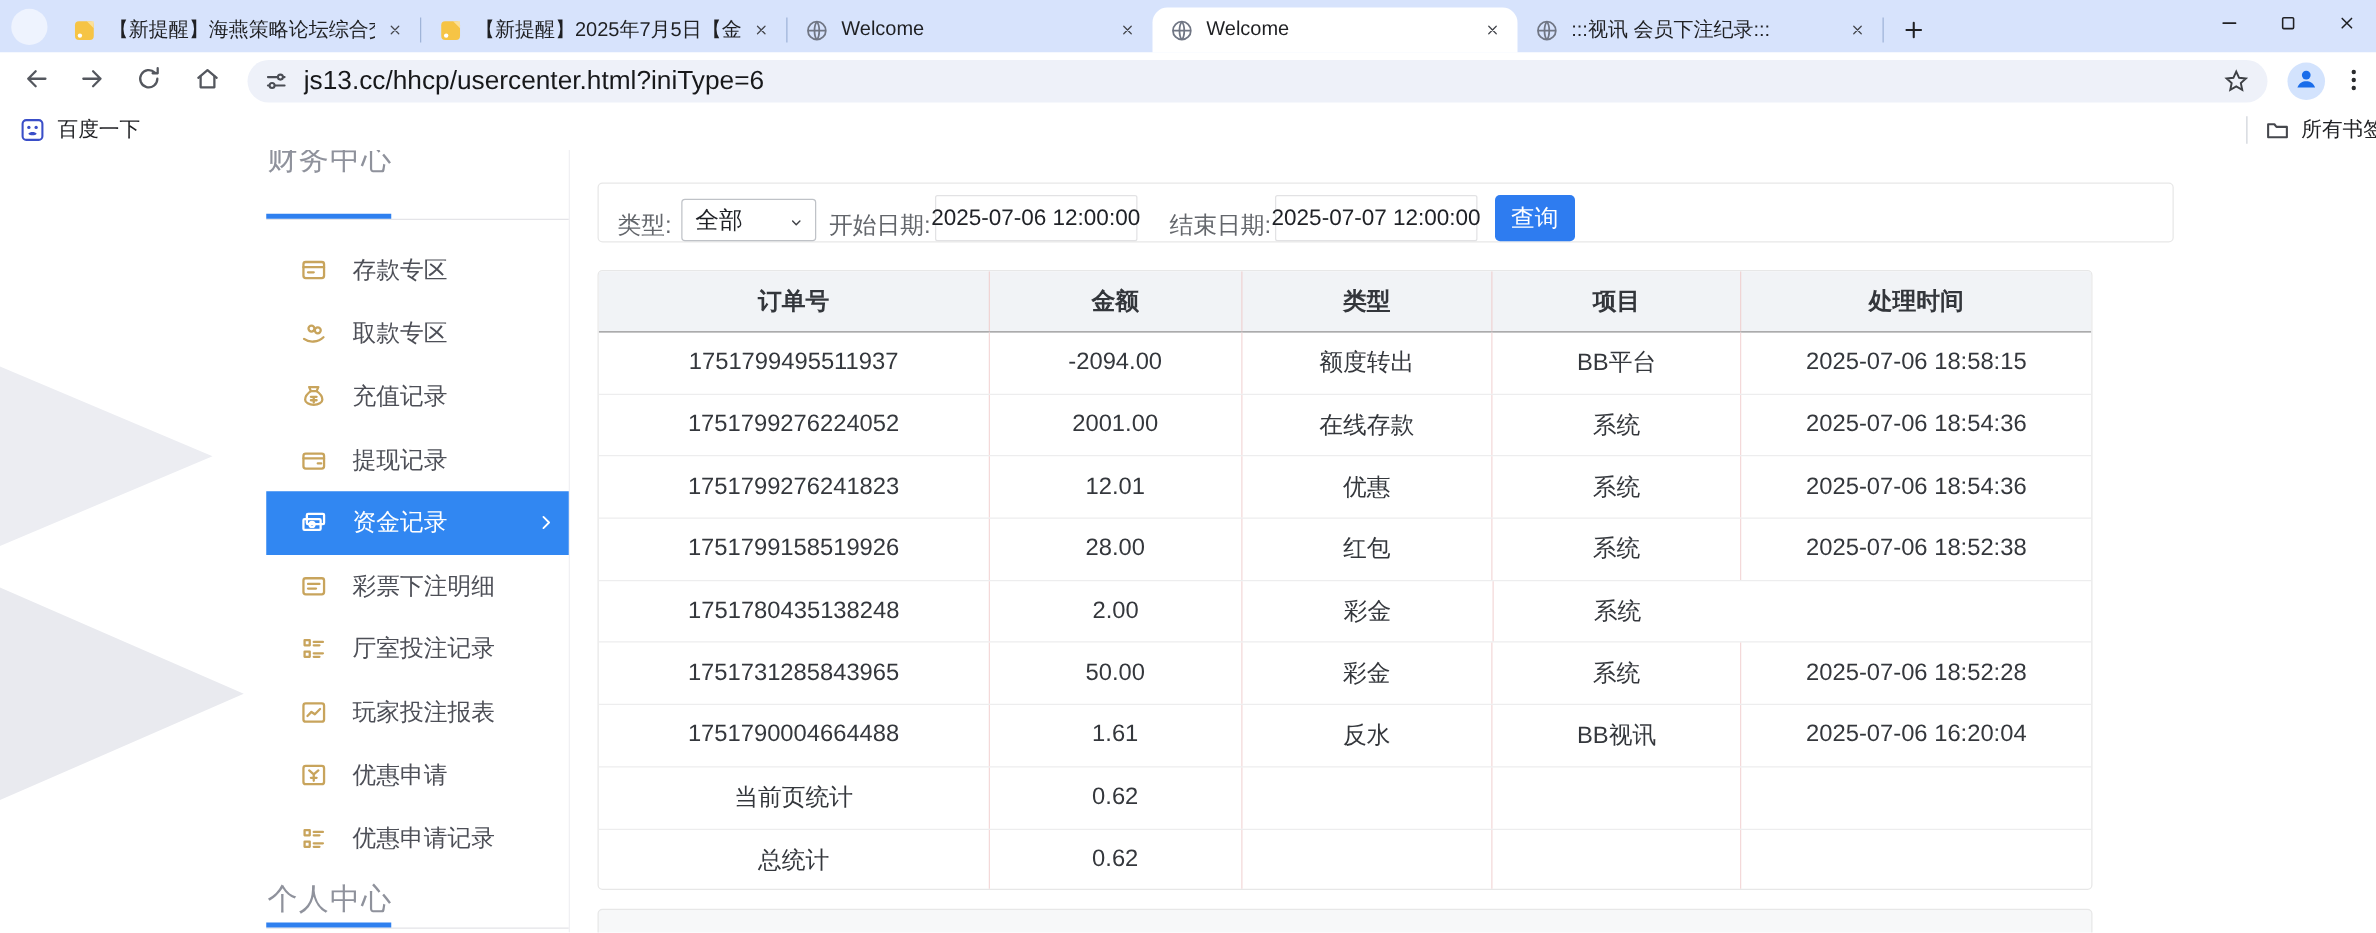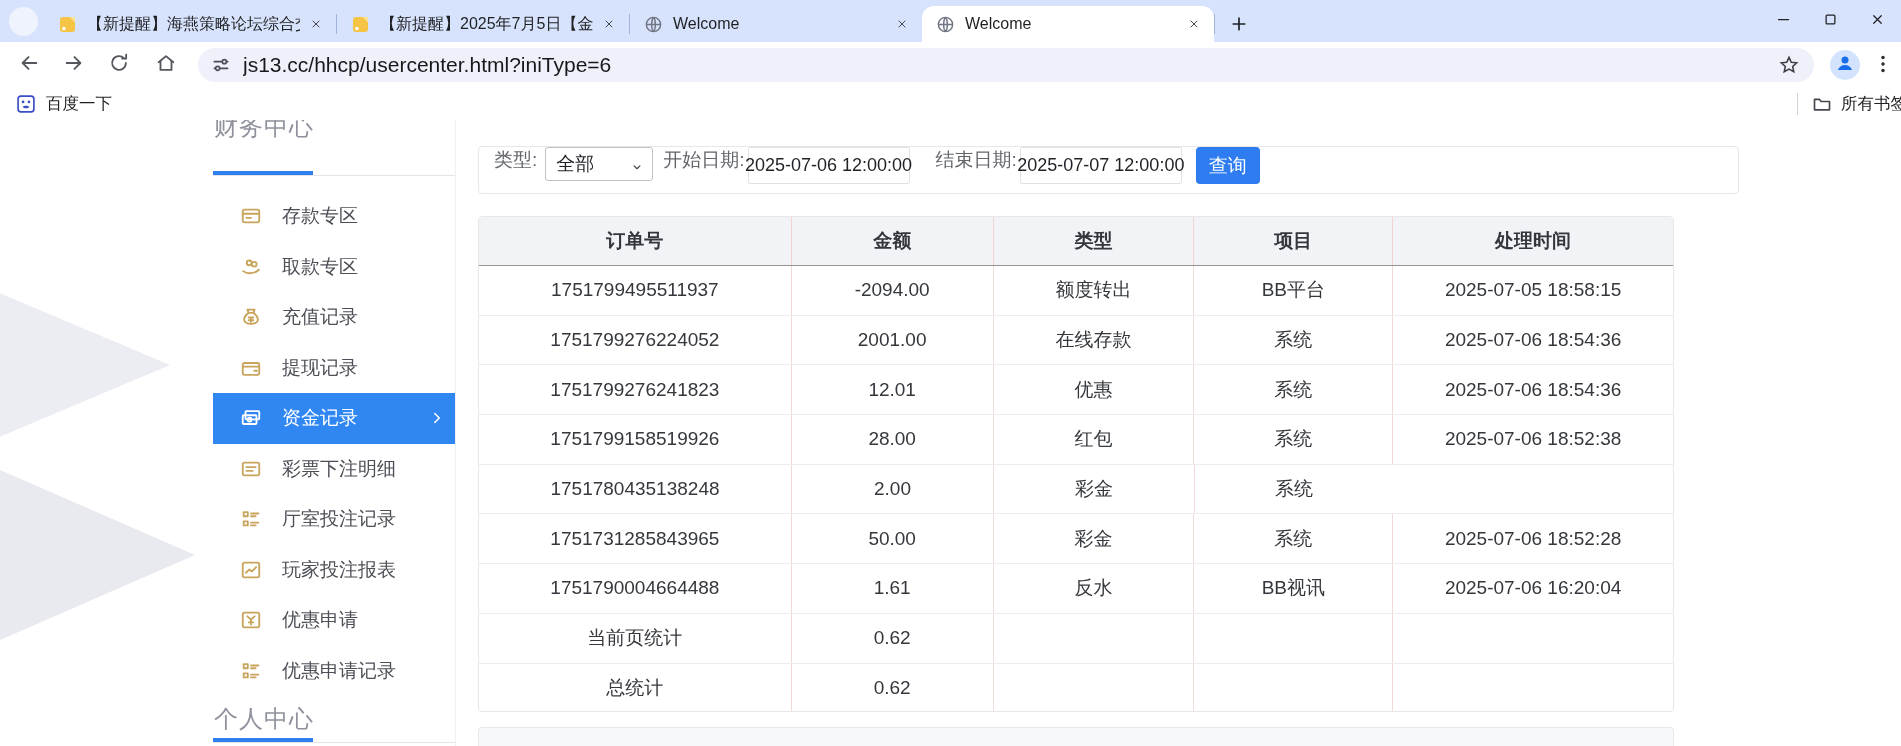--- a/index.html
+++ b/index.html
@@ -68,21 +68,21 @@
   .sb-item .sic svg { width:22px; height:22px; display:block; }
   .sb-item.active { background:#3187f2; color:#fff; }
   .sb-item.active .sic { color:#fff; }
   .sb-item .chev { display:none; }
   .sb-item.active .chev { display:block; position:absolute; right:9px; top:16px; width:18px; height:18px; color:#fff; }
   .sb-item .chev svg{ width:18px; height:18px; }
   #sb-foot { position:absolute; left:1px; top:583px; }
   #sb-rule-bottom { top:618px; }
 
   
-  #filterbar { position:absolute; left:478px; top:26px; width:1261px; height:48px; border:1px solid #e7e7e7; border-radius:4px; background:#fff; display:flex; align-items:flex-start; padding-left:15px; }
+  #filterbar { position:absolute; left:478px; top:26px; width:1261px; height:48px; border:1px solid #e7e7e7; border-radius:4px; background:#fff; display:flex; align-items:flex-end; padding-left:15px; }
   .flabel { font-size:19px; color:#63666b; white-space:nowrap; }
   #type-select { margin-left:8px; width:108px; height:34px; border:1px solid #bfc2c7; border-radius:3px; background:#fff; display:flex; align-items:center; padding:0 8px 0 10px; font-size:19px; color:#1f2126; }
   #type-select .val{ flex:1; }
   #type-select .dchev { width:14px; height:14px; color:#3f4247; }
   #type-select .dchev svg{ width:14px; height:14px; }
   #lbl-start { margin-left:10px; }
   .dinput { margin-left:3px; width:162px; height:37px; border:1px solid #e2e2e4; border-radius:2px; background:#fff; font-size:18px; color:#1f2126; display:flex; align-items:center; justify-content:center; white-space:nowrap; }
   #lbl-end { margin-left:26px; }
   #btn-search { margin-left:14px; width:64px; height:37px; background:#2e7cf0; color:#fff; font-size:19px; border:none; border-radius:4px; display:flex; align-items:center; justify-content:center; }
 
@@ -157,20 +157,34 @@
         </span>
   </div>
       <div class="tab active">
     <span class="fav">
           <svg viewBox="0 0 24 24" fill="none" stroke="#707684" stroke-width="1.8">
             <circle cx="12" cy="12" r="9"></circle>
             <path d="M3 12h18M12 3c3.2 3.6 3.2 14.4 0 18M12 3c-3.2 3.6-3.2 14.4 0 18"></path>
           </svg>
         </span>
     <span class="ttl">Welcome</span>
+    <span class="cls">
+          <svg viewBox="0 0 24 24" fill="none" stroke="currentColor" stroke-width="2" stroke-linecap="round" stroke-linejoin="round">
+            <path d="M6 6l12 12M18 6L6 18"></path>
+          </svg>
+        </span>
+  </div>
+      <div class="tab">
+    <span class="fav">
+          <svg viewBox="0 0 24 24" fill="none" stroke="#707684" stroke-width="1.8">
+            <circle cx="12" cy="12" r="9"></circle>
+            <path d="M3 12h18M12 3c3.2 3.6 3.2 14.4 0 18M12 3c-3.2 3.6-3.2 14.4 0 18"></path>
+          </svg>
+        </span>
+    <span class="ttl">:::视讯 会员下注纪录:::</span>
     <span class="cls">
           <svg viewBox="0 0 24 24" fill="none" stroke="currentColor" stroke-width="2" stroke-linecap="round" stroke-linejoin="round">
             <path d="M6 6l12 12M18 6L6 18"></path>
           </svg>
         </span>
   </div>
       <div class="tabdiv"></div>
       <div id="newtab">
         <svg viewBox="0 0 24 24" fill="none" stroke="currentColor" stroke-width="2" stroke-linecap="round" stroke-linejoin="round" width="20" style="width: 20px; height: 20px;">
           <path d="M12 5v14M5 12h14"></path>
@@ -417,21 +431,21 @@
         <div class="hc c2">类型</div>
         <div class="hc c3">项目</div>
         <div class="hc c4">处理时间</div>
       </div>
     <div id="tbody">
         <div class="t-row">
           <div class="tc c0">1751799495511937</div>
           <div class="tc c1">-2094.00</div>
           <div class="tc c2">额度转出</div>
           <div class="tc c3">BB平台</div>
-          <div class="tc c4">2025-07-05 18:58:15</div>
+          <div class="tc c4">2025-07-06 18:58:15</div>
         </div>
         <div class="t-row">
           <div class="tc c0">1751799276224052</div>
           <div class="tc c1">2001.00</div>
           <div class="tc c2">在线存款</div>
           <div class="tc c3">系统</div>
           <div class="tc c4">2025-07-06 18:54:36</div>
         </div>
         <div class="t-row">
           <div class="tc c0">1751799276241823</div>

